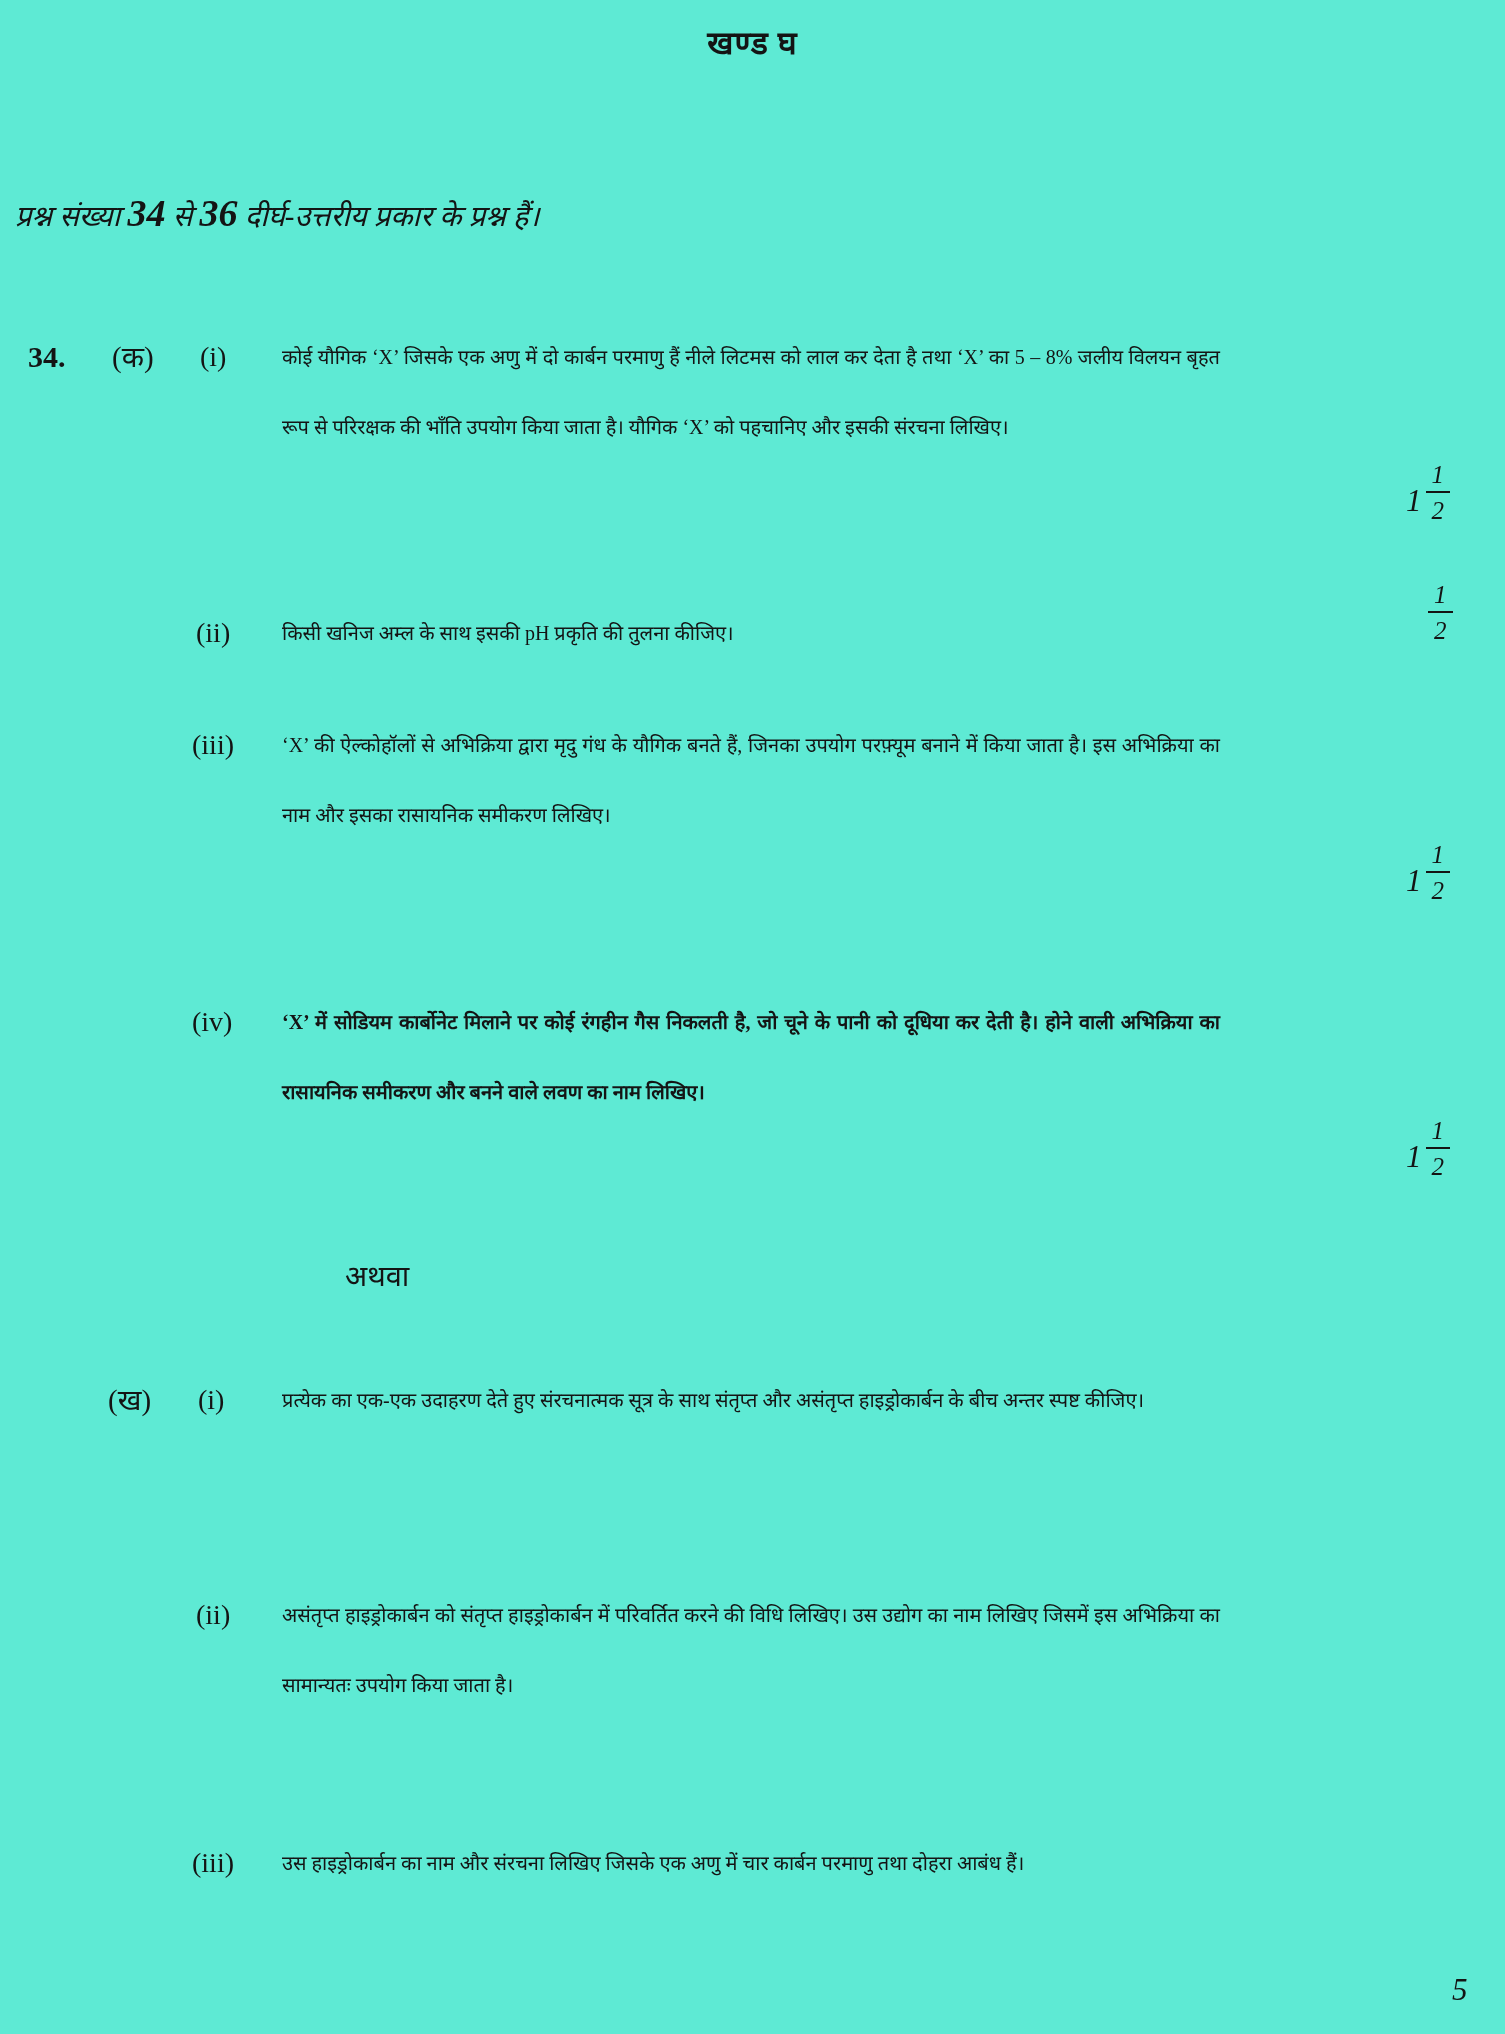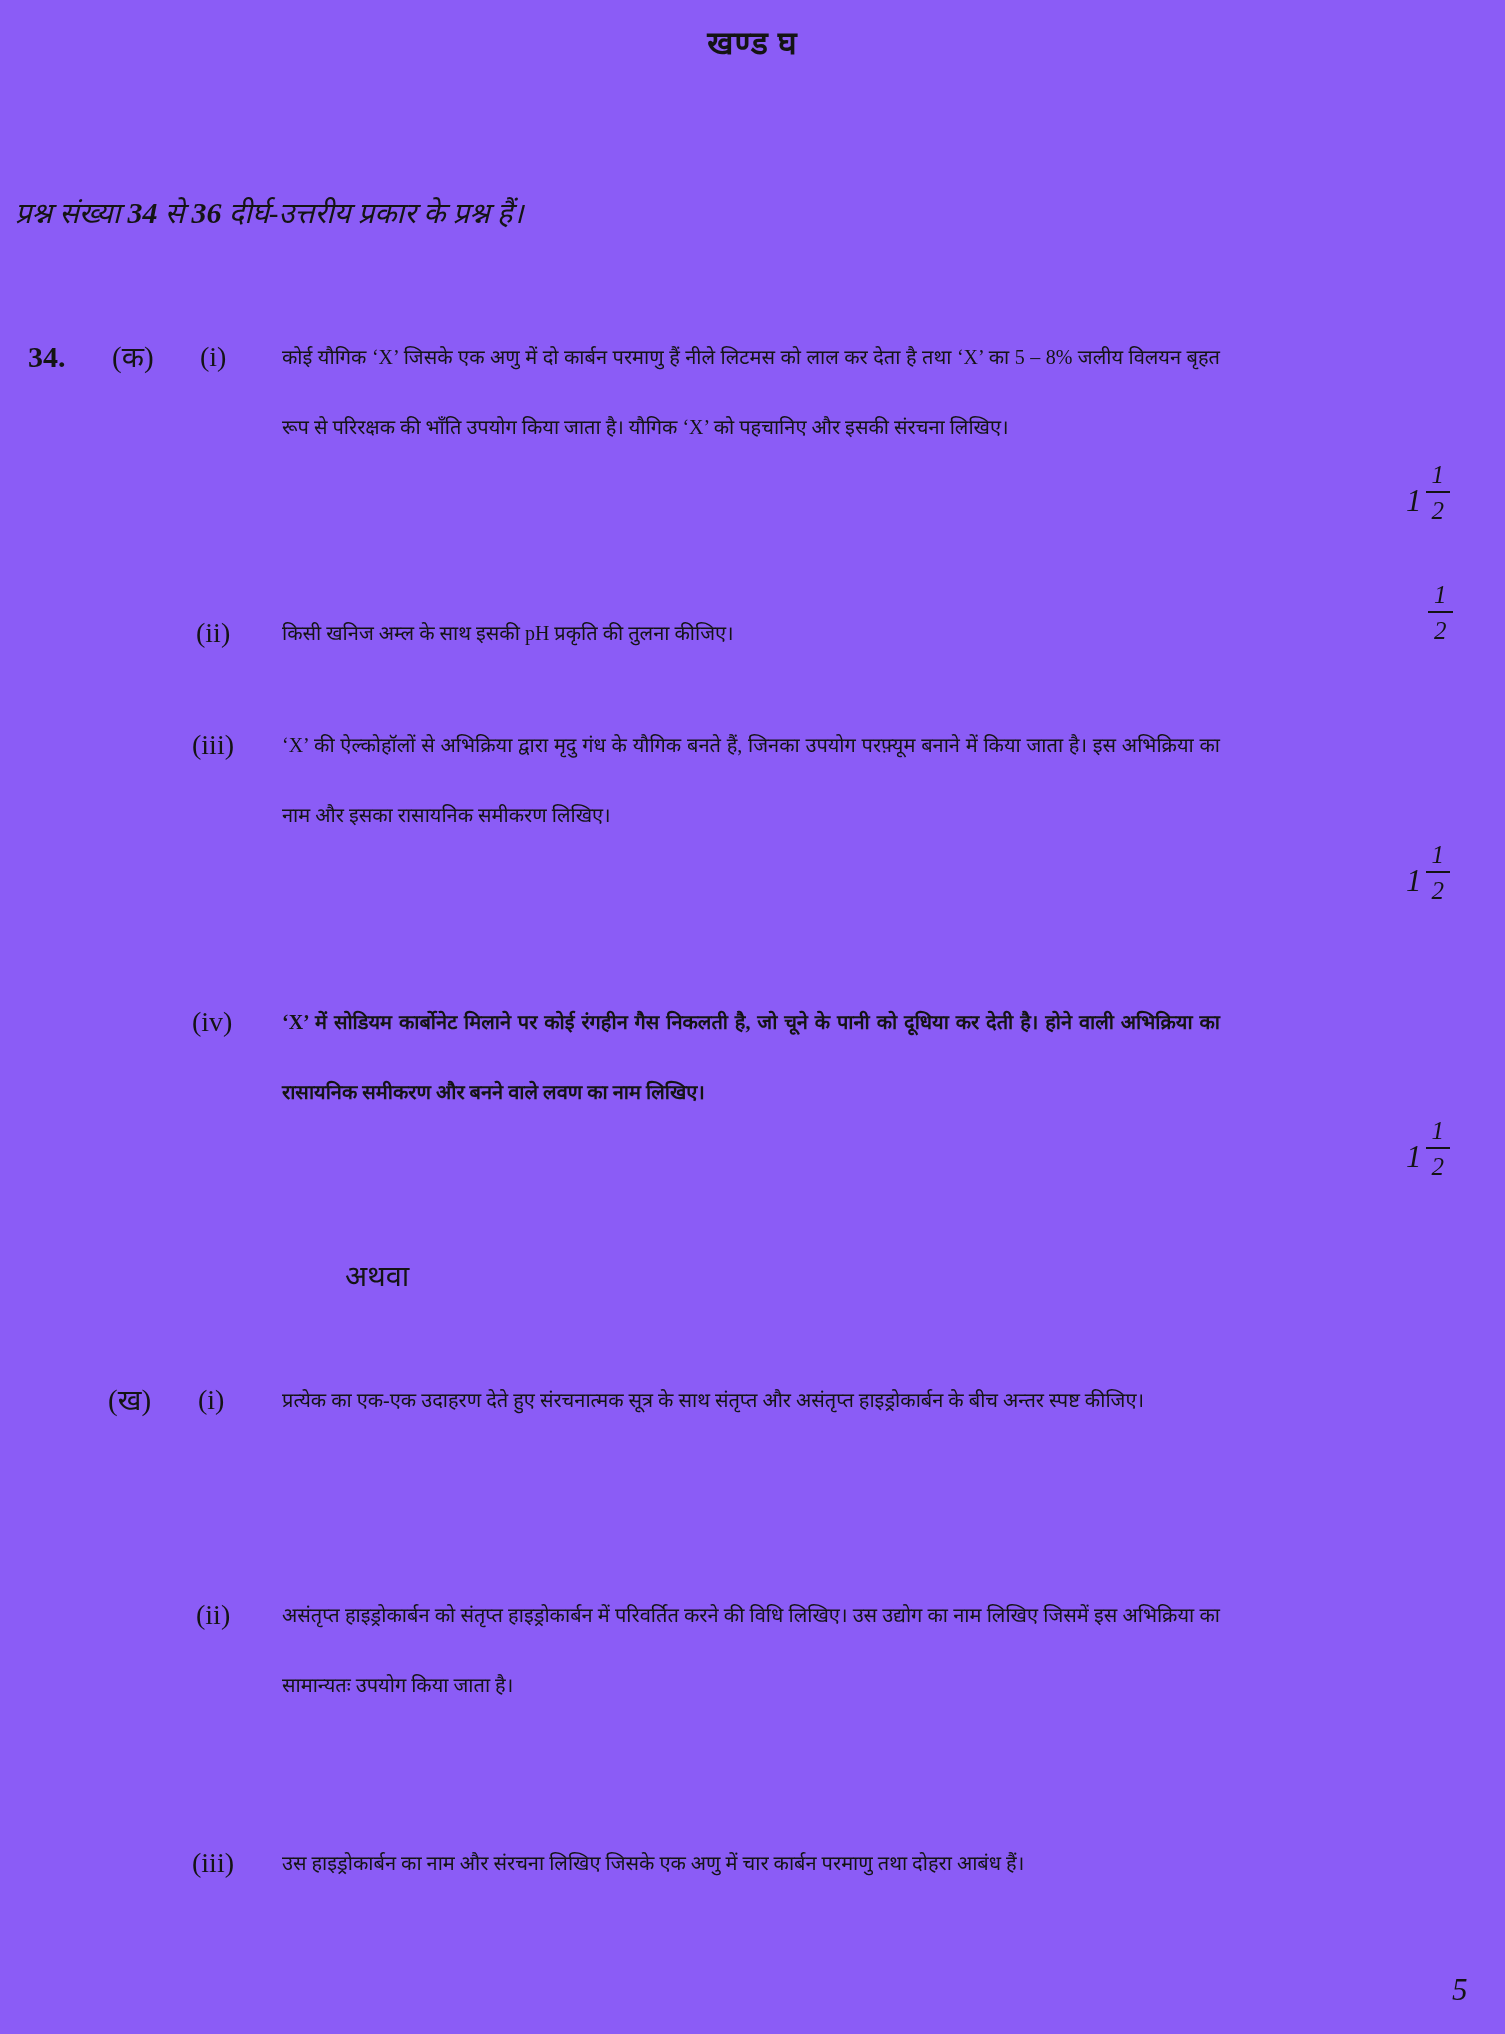--- a/index.html
+++ b/index.html
@@ -1,40 +1,40 @@
 <!DOCTYPE html>
 <html><head>
 <meta charset="utf-8">
 <style>
   html,body{margin:0;padding:0;background:#ffffff;}
   .page{
     position:relative;
     width:1505px;
     height:2034px;
-    background:#8b5cf6;
+    background:#5eead4;
     color:#141414;
     font-family:"Liberation Serif","DejaVu Serif",serif;
     overflow:hidden;
   }
   .abs{position:absolute;}
   .section-title{
     left:0; top:20px; width:1505px;
     text-align:center;
     font-weight:bold;
     font-size:32px;
     letter-spacing:1px;
   }
   .intro-note{
     left:15px; top:182px;
     font-style:italic;
     font-size:29px;
     line-height:62px;
     white-space:nowrap;
   }
-  .intro-note b{font-size:30px;font-style:italic;}
+  .intro-note b{font-size:38px;font-style:italic;}
   .q-number{
     font-weight:bold;
     font-size:30px;
     line-height:70px;
   }
   .part-label{
     font-size:29px;
     line-height:70px;
   }
   .sub-label{

